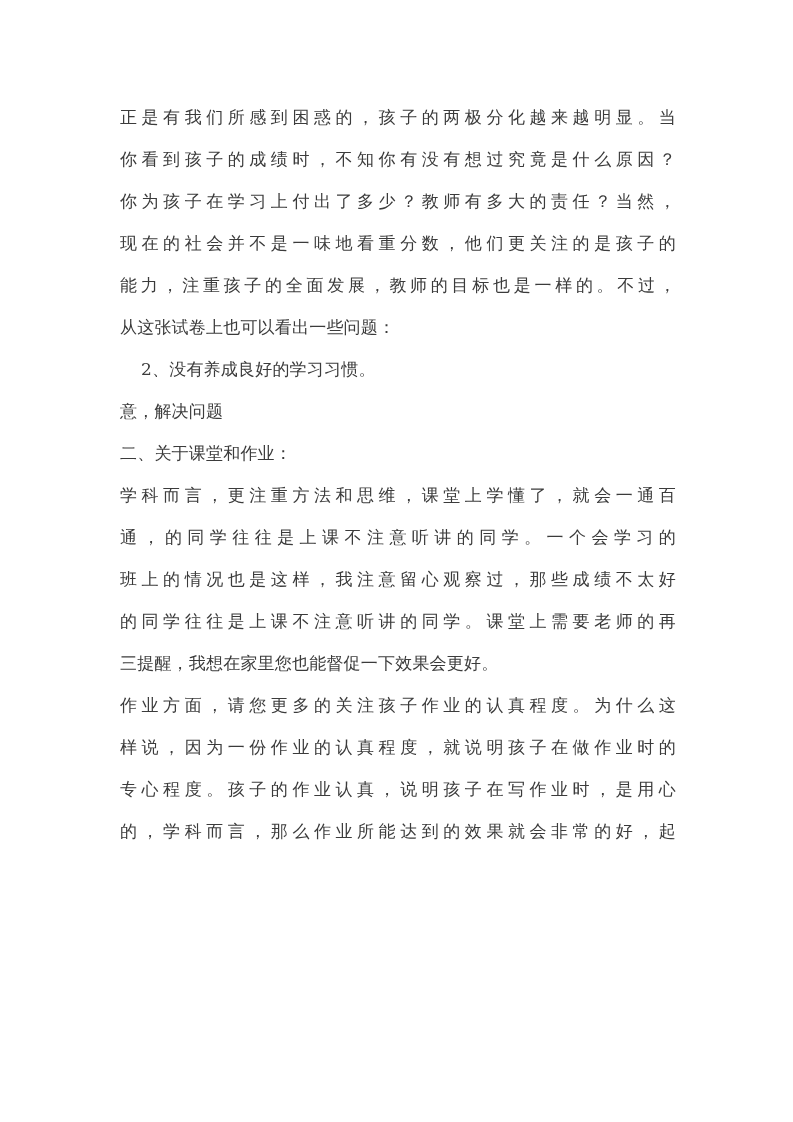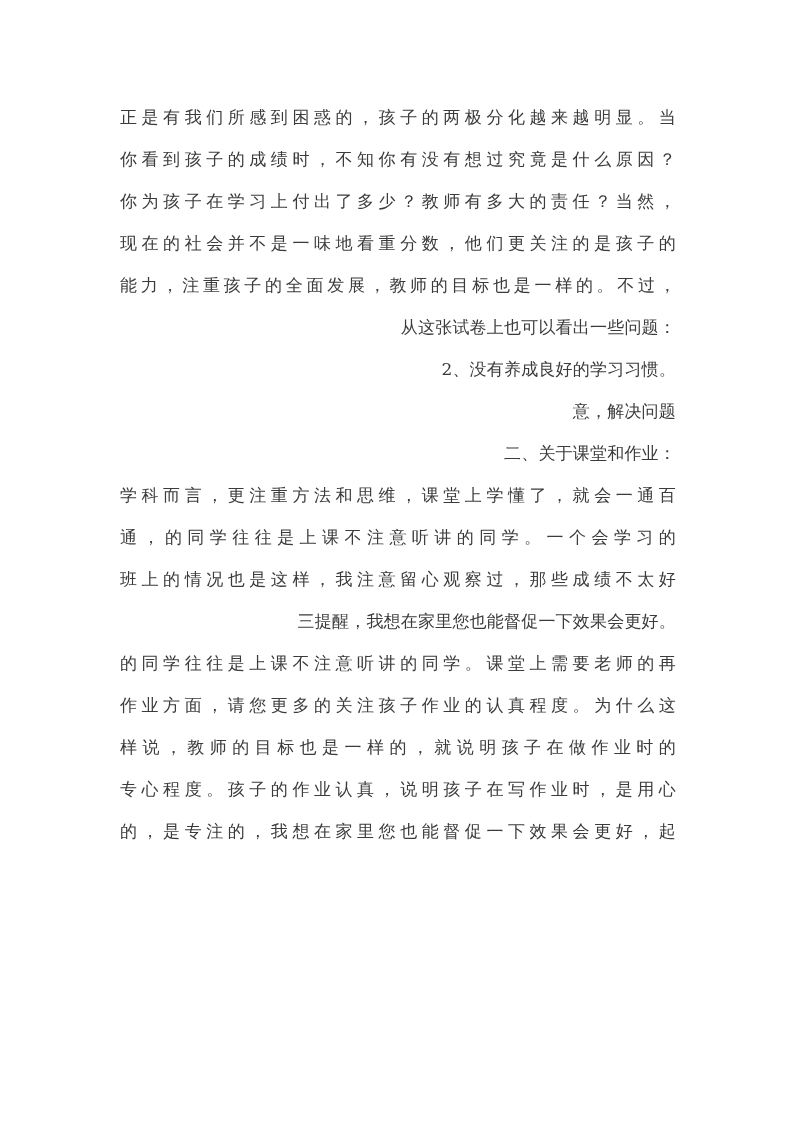--- a/index.html
+++ b/index.html
@@ -23,21 +23,21 @@
     color: var(--text-color, #3b3b3b);
     font-size: 17px;
     line-height: 42px;
     font-weight: 400;
     letter-spacing: 0.2px;
   }
   .line {
     width: 100%;
     height: 42px;
     white-space: nowrap;
-    text-align: right;
+    text-align: left;
   }
   .line.full {
     white-space: normal;
     text-align: justify;
     text-align-last: justify;
   }
   .line.indent1 { padding-left: 21px;  width: 535px; }
   .line.indent2 { padding-left: 50px;  width: 506px; }
 </style>
 </head>
@@ -50,20 +50,20 @@
     <div class="line full">你为孩子在学习上付出了多少？教师有多大的责任？当然，</div>
     <div class="line full">现在的社会并不是一味地看重分数，他们更关注的是孩子的</div>
     <div class="line full">能力，注重孩子的全面发展，教师的目标也是一样的。不过，</div>
     <div class="line">从这张试卷上也可以看出一些问题：</div>
     <div class="line indent1">2、没有养成良好的学习习惯。</div>
     <div class="line">意，解决问题</div>
     <div class="line">二、关于课堂和作业：</div>
     <div class="line full">学科而言，更注重方法和思维，课堂上学懂了，就会一通百</div>
     <div class="line full">通，的同学往往是上课不注意听讲的同学。一个会学习的</div>
     <div class="line full">班上的情况也是这样，我注意留心观察过，那些成绩不太好</div>
+    <div class="line full">的同学往往是上课不注意听讲的同学。课堂上需要老师的再</div>
     <div class="line">三提醒，我想在家里您也能督促一下效果会更好。</div>
-    <div class="line full">的同学往往是上课不注意听讲的同学。课堂上需要老师的再</div>
     <div class="line full">作业方面，请您更多的关注孩子作业的认真程度。为什么这</div>
-    <div class="line full">样说，教师的目标也是一样的，就说明孩子在做作业时的</div>
+    <div class="line full">样说，因为一份作业的认真程度，就说明孩子在做作业时的</div>
     <div class="line full">专心程度。孩子的作业认真，说明孩子在写作业时，是用心</div>
-    <div class="line full">的，是专注的，我想在家里您也能督促一下效果会更好，起</div>
+    <div class="line full">的，学科而言，那么作业所能达到的效果就会非常的好，起</div>
   </div>
 </div>
 
 </body></html>

